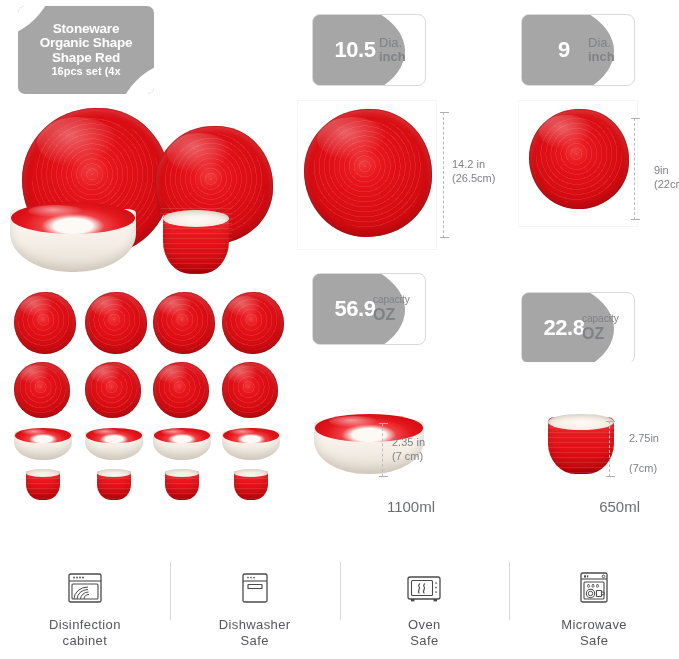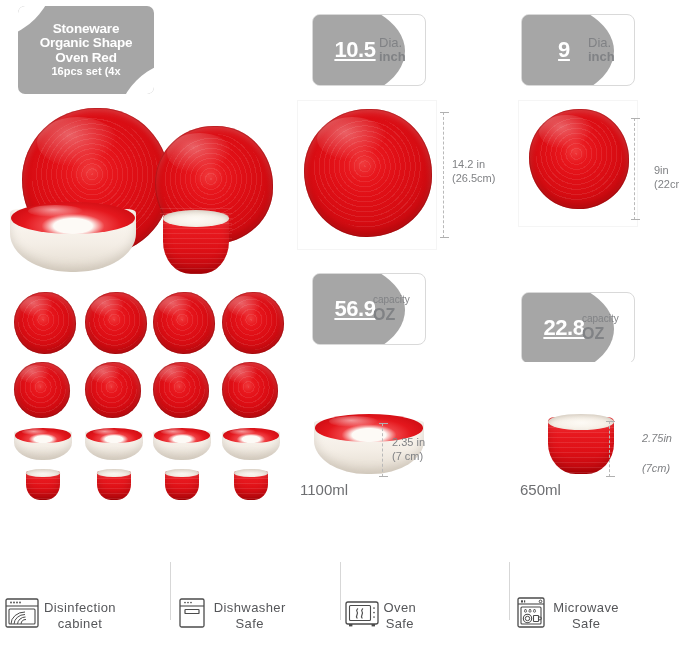--- a/index.html
+++ b/index.html
@@ -81,21 +81,20 @@
   }
   .spec-badge .num {
     position: absolute; z-index: 4;
     left: 8px; top: 50%;
     transform: translateY(-50%);
     width: 68px;
     text-align: center;
     color: #ffffff;
     font-size: 22px; font-weight: bold;
     letter-spacing: -0.4px;
-    text-decoration: underline;
   }
   .spec-badge .rtext {
     position: absolute; z-index: 4;
     right: 6px; top: 50%;
     transform: translateY(-50%);
     width: 40px;
     text-align: left;
     color: #808285;
     line-height: 1.08;
   }
@@ -258,35 +257,36 @@
     color: #808285;
     font-size: 11px;
     line-height: 1.25;
     white-space: nowrap;
   }
   .dim-label.center { text-align: center; }
   .volume-label {
     position: absolute;
     color: #6d6e71;
     font-size: 15px;
-    text-align: left;
+    text-align: right;
     white-space: nowrap;
+    margin-top: 17px;
   }
 
   
   #feature-row {
     position: absolute;
     left: 0; top: 560px;
     width: 679px; height: 99px;
     display: flex;
   }
   .feature {
     flex: 1 1 0;
     position: relative;
-    display: flex; flex-direction: row;
+    display: flex; flex-direction: column;
     align-items: center; justify-content: flex-start;
     padding-top: 6px;
   }
   .feature + .feature::before {
     content: "";
     position: absolute;
     left: 0; top: 2px;
     height: 58px;
     border-left: 1px solid #d7d7d7;
   }
@@ -303,21 +303,21 @@
 </style>
 </head>
 <body>
 
 <div class="title-badge">
   <div class="cut-tl"></div>
   <div class="cut-br"></div>
   <div class="t-lines">
     <div class="t-main">Stoneware</div>
     <div class="t-main">Organic  Shape</div>
-    <div class="t-main">Oven Red</div>
+    <div class="t-main">Shape Red</div>
     <div class="t-sub">16pcs set (4x</div>
   </div>
 </div>
 
 <div class="spec-badge" id="badge-dia-105">
   <div class="blob2"></div>
   <div class="blob"></div>
   <div class="num">10.5</div>
   <div class="rtext">
     <div class="r1">Dia.</div>
@@ -512,21 +512,21 @@
   <div>(14cm)</div>
 </div>
 <div id="panel-bowl-sm" class="panel">
   <div class="bowl-small" style="left:25px; top:50px; width:72px; height:62px;">
     <div class="body"></div>
     <div class="stripes"></div>
     <div class="mouth"></div>
   </div>
 </div>
 <div class="dim-v" style="left:609px; top:421px; height:56px;"></div>
-<div class="dim-label" style="left:642px; top:432px;font-style:italic;">
+<div class="dim-label" style="left:629px; top:432px;">
   <div>2.75in</div>
   <div style="margin-top:16px;">(7cm)</div>
 </div>
 <div class="volume-label" style="left:520px; top:481px; width:120px;">650ml</div>
 
 <div id="feature-row">
 
   <div class="feature">
     <svg class="ficon" viewBox="0 0 44 44">
       <rect x="6" y="8" width="32" height="28" rx="1.5" fill="none" stroke="#4b4b4b" stroke-width="1.3"></rect>

